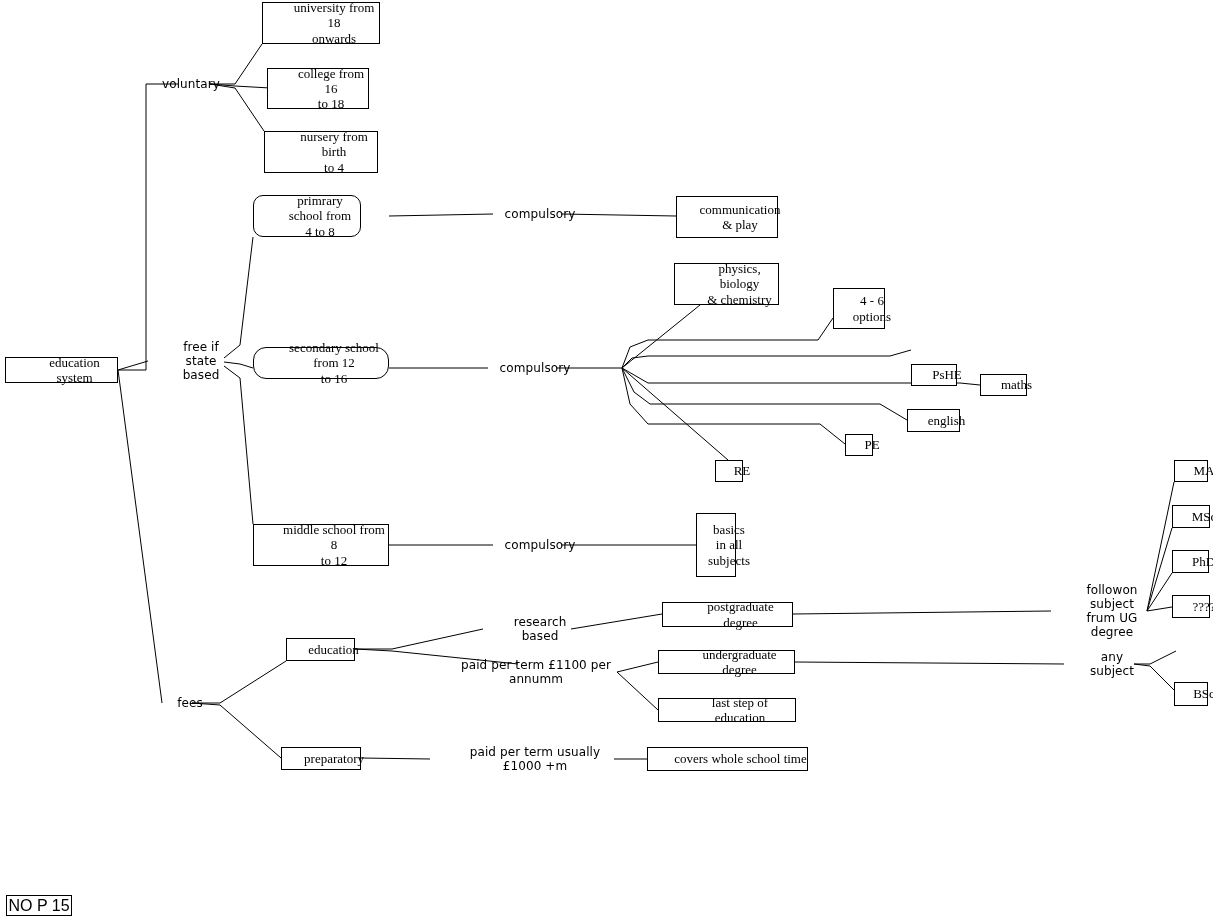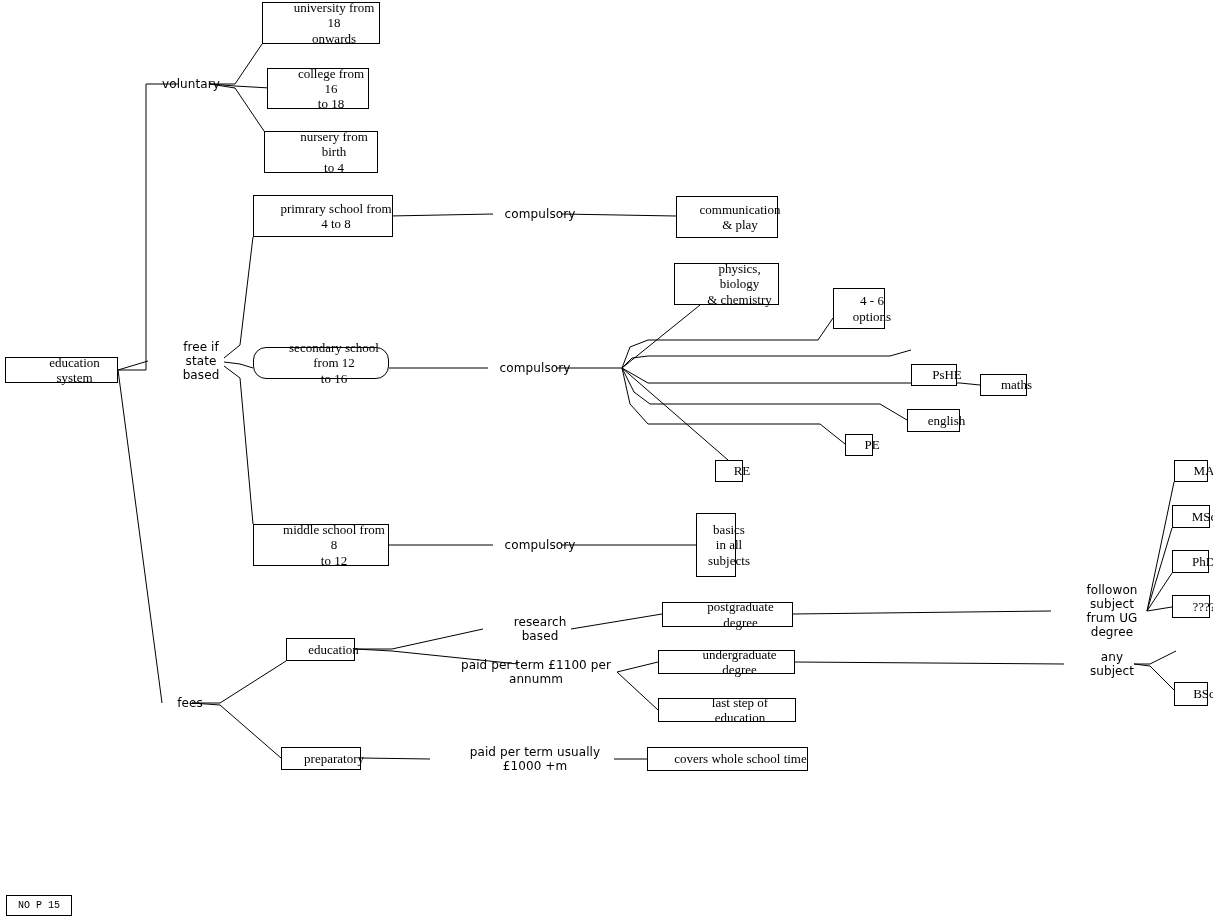--- a/index.html
+++ b/index.html
@@ -47,22 +47,22 @@
     background: transparent;
     font-family: "DejaVu Sans", "Liberation Sans", sans-serif;
     font-size: 12px;
     letter-spacing: 0.1px;
   }
   .footer-note {
     position: absolute;
     box-sizing: border-box;
     border: 1px solid #000000;
     background: #ffffff;
-    font-family: Liberation Mono, monospace;
-    font-size: 10px;
+    font-family: Liberation Sans, sans-serif;
+    font-size: 16px;
     display: flex;
     align-items: center;
     justify-content: center;
     color: #000000;
   }
 </style>
 </head>
 <body>
 
 <div id="canvas">
@@ -114,21 +114,21 @@
       <div class="node plain" style="left: 146px; top: 76px; width: 64px; height: 16px;">voluntary</div>
       <div class="node plain" style="left: 152px; top: 346px; width: 72px; height: 30px;">free if
 state based</div>
       <div class="node plain" style="left: 162px; top: 695px; width: 30px; height: 16px;">fees</div>
       <div class="node boxed" style="left: 262px; top: 2px; width: 118px; height: 42px;">university from 18
 onwards</div>
       <div class="node boxed" style="left: 267px; top: 68px; width: 102px; height: 41px;">college from 16
 to 18</div>
       <div class="node boxed" style="left: 264px; top: 131px; width: 114px; height: 42px;">nursery from birth
 to 4</div>
-      <div class="node boxed" style="left: 253px; top: 195px; width: 140px; height: 42px;">primrary school from
+      <div class="node boxed" style="left: 253px; top: 195px; width: 108px; height: 42px; border-radius: 10px;">primrary school from
 4 to 8</div>
       <div class="node boxed" style="left: 253px; top: 347px; width: 136px; height: 32px; border-radius: 13px;">secondary school from 12
 to 16</div>
       <div class="node boxed" style="left: 253px; top: 524px; width: 136px; height: 42px;">middle school from 8
 to 12</div>
       <div class="node plain" style="left: 493px; top: 206px; width: 68px; height: 16px;">compulsory</div>
       <div class="node plain" style="left: 488px; top: 360px; width: 68px; height: 16px;">compulsory</div>
       <div class="node plain" style="left: 493px; top: 537px; width: 68px; height: 16px;">compulsory</div>
       <div class="node boxed" style="left: 676px; top: 196px; width: 102px; height: 42px;">communication
 &amp; play</div>

